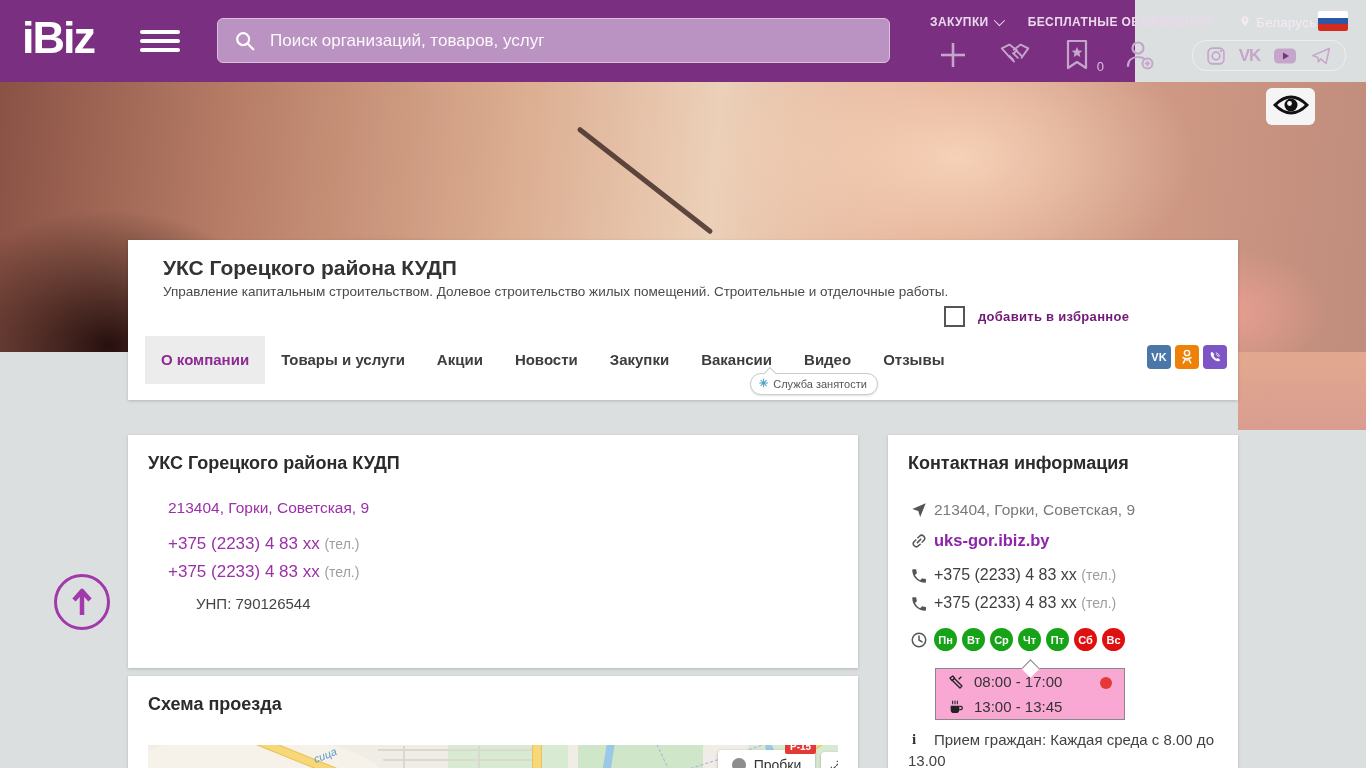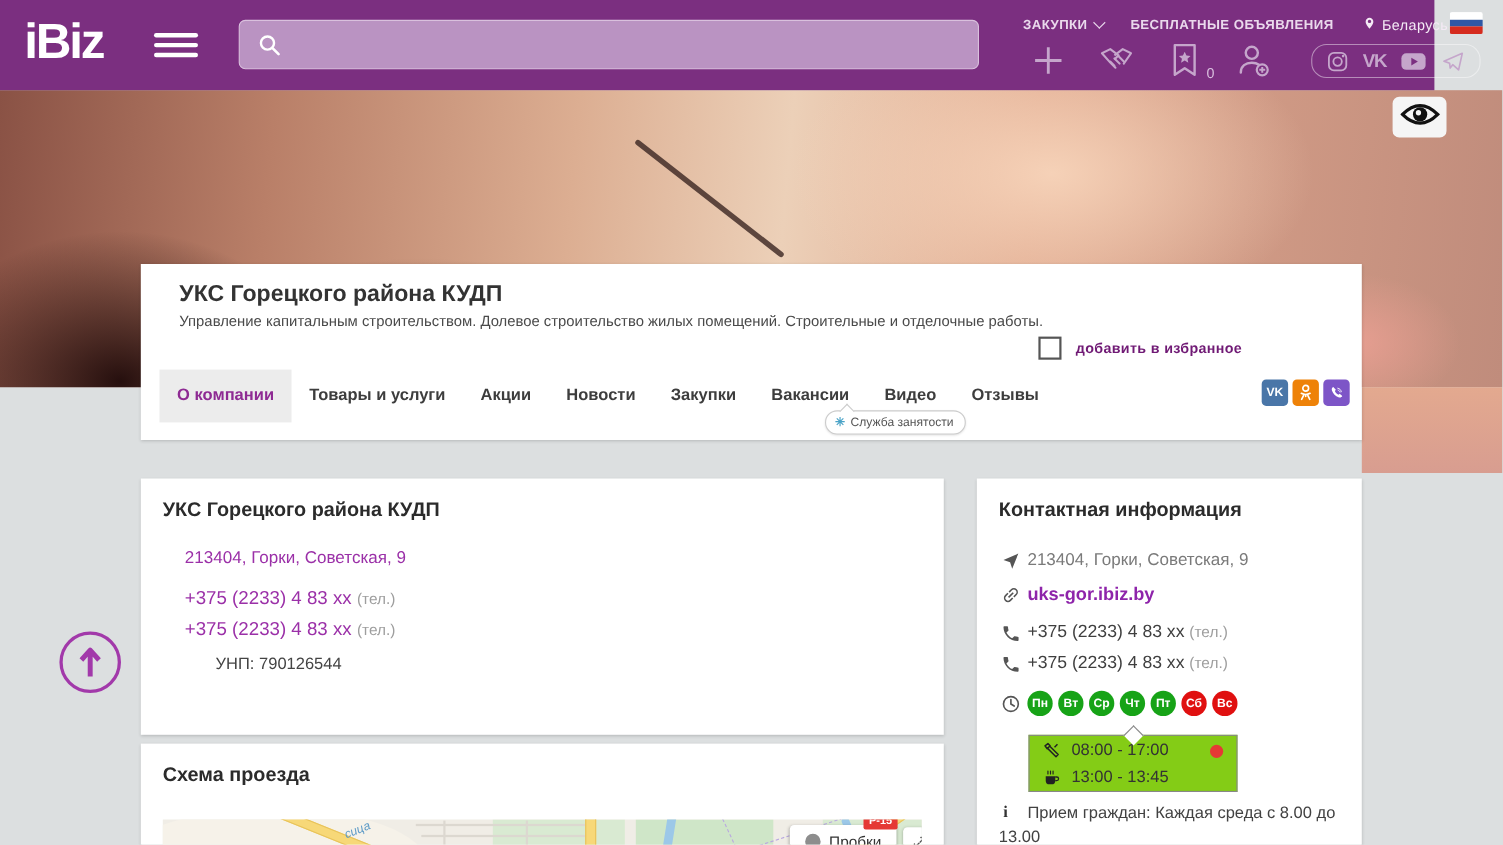--- a/index.html
+++ b/index.html
@@ -1,19 +1,19 @@
 <!DOCTYPE html>
 <html><head>
 <meta charset="utf-8">
 <style>
   html,body{margin:0;padding:0;background:#dcdfe0;font-family:"Liberation Sans",sans-serif;}
   #app{position:relative;width:1366px;height:768px;overflow:hidden;background:#dcdfe0;}
 
   
-  .header{position:absolute;left:0;top:0;width:1304px;height:82px;background:#7b2f80;z-index:30;}
+  .header{position:absolute;left:0;top:0;width:1135px;height:82px;background:#7b2f80;z-index:30;}
   .logo{position:absolute;left:22px;top:12px;color:#fff;font-size:45px;font-weight:800;letter-spacing:-2px;}
   .burger{position:absolute;left:140px;top:30px;width:40px;height:24px;cursor:pointer;}
   .burger span{display:block;height:4px;background:#fff;border-radius:2px;margin-bottom:5px;}
   .search{position:absolute;left:217px;top:18px;width:673px;height:45px;background:#ba93c2;border:1.5px solid #d9c0dd;border-radius:6px;display:flex;align-items:center;box-sizing:border-box;}
   .search svg{margin:0 12px 0 16px;flex:0 0 auto;}
   .search input{background:transparent;border:none;outline:none;color:#fff;font-size:17px;width:560px;font-family:"Liberation Sans",sans-serif;}
   .search input::placeholder{color:#fff;opacity:.95;}
   .topnav{position:absolute;top:14px;left:930px;display:flex;align-items:center;color:#ead9ec;font-size:12px;letter-spacing:.4px;white-space:nowrap;}
   .topnav .lnk{margin-right:26px;cursor:pointer;font-weight:600;}
   .chev{display:inline-block;width:7px;height:7px;border-right:1.5px solid #ead9ec;border-bottom:1.5px solid #ead9ec;transform:rotate(45deg) translateY(-2px);margin-left:5px;}
@@ -77,21 +77,21 @@
   
   .contactcard{left:888px;top:435px;width:350px;height:429px;}
   .crow-ic{position:absolute;left:22px;width:18px;height:18px;color:#555;}
   .crow-tx{position:absolute;left:46px;font-size:15.5px;color:#7a7a7a;}
   .site{color:#8e24aa;font-weight:bold;font-size:16.5px;cursor:pointer;}
   .phone-r{font-size:16px;color:#3f3f3f;cursor:pointer;}
   .days{position:absolute;left:46px;top:193px;display:flex;}
   .day{width:23px;height:23px;border-radius:50%;color:#fff;font-size:11px;font-weight:bold;display:flex;align-items:center;justify-content:center;margin-right:5px;}
   .day--open{background:#17a317;}
   .day--closed{background:#e01010;}
-  .hoursbox{position:absolute;left:47px;top:233px;width:188px;height:50px;border:1px solid #888;background:#84cc16;}
+  .hoursbox{position:absolute;left:47px;top:233px;width:188px;height:50px;border:1px solid #888;background:#f9a8d4;}
   .hoursbox::before{content:"";position:absolute;left:88px;top:-7px;width:12px;height:12px;background:#fff;border-left:1px solid #888;border-top:1px solid #888;transform:rotate(45deg);}
   .hrow{display:flex;align-items:center;height:25px;padding-left:10px;font-size:15px;color:#333;}
   .hrow .hic{width:20px;margin-right:8px;color:#222;display:flex;justify-content:center;}
   .reddot{position:absolute;right:12px;top:8px;width:12px;height:12px;border-radius:50%;background:#e53935;}
   .note{position:absolute;left:20px;top:294px;width:306px;font-size:15px;color:#424242;line-height:21px;text-indent:26px;}
   .note-ic{position:absolute;left:24px;top:296px;font-weight:800;font-size:15px;color:#333;font-family:"Liberation Serif",serif;text-indent:0;}
 
   .scrolltop{position:absolute;left:54px;top:574px;width:56px;height:56px;border:3px solid #a239aa;border-radius:50%;display:flex;align-items:center;justify-content:center;cursor:pointer;box-sizing:border-box;}
 </style>
 </head>
@@ -119,20 +119,21 @@
         <span></span>
         <span></span>
         <span></span>
       </div>
 
     <div class="search">
       <svg width="22" height="22" viewBox="0 0 24 24">
           <circle cx="10" cy="10" r="6.5" fill="none" stroke="#fff" stroke-width="2.4"></circle>
           <line x1="15" y1="15" x2="21" y2="21" stroke="#fff" stroke-width="2.6" stroke-linecap="round"></line>
         </svg>
+      <input type="text" placeholder="Поиск организаций, товаров, услуг" style="">
     </div>
 
     <div class="topnav">
       <span class="lnk"><span>ЗАКУПКИ</span><span class="chev"></span></span>
       <span class="lnk">БЕСПЛАТНЫЕ ОБЪЯВЛЕНИЯ</span>
       <span class="region">
         <svg width="14" height="16" viewBox="0 0 24 24" style="margin-right:4px;">
             <path d="M12 2C8.7 2 6 4.7 6 8c0 4.5 6 11 6 11s6-6.5 6-11c0-3.3-2.7-6-6-6zm0 8.3A2.6 2.6 0 1112 5a2.6 2.6 0 010 5.3z" fill="#f4eaf5"></path>
           </svg>
         <span>Беларусь</span>

